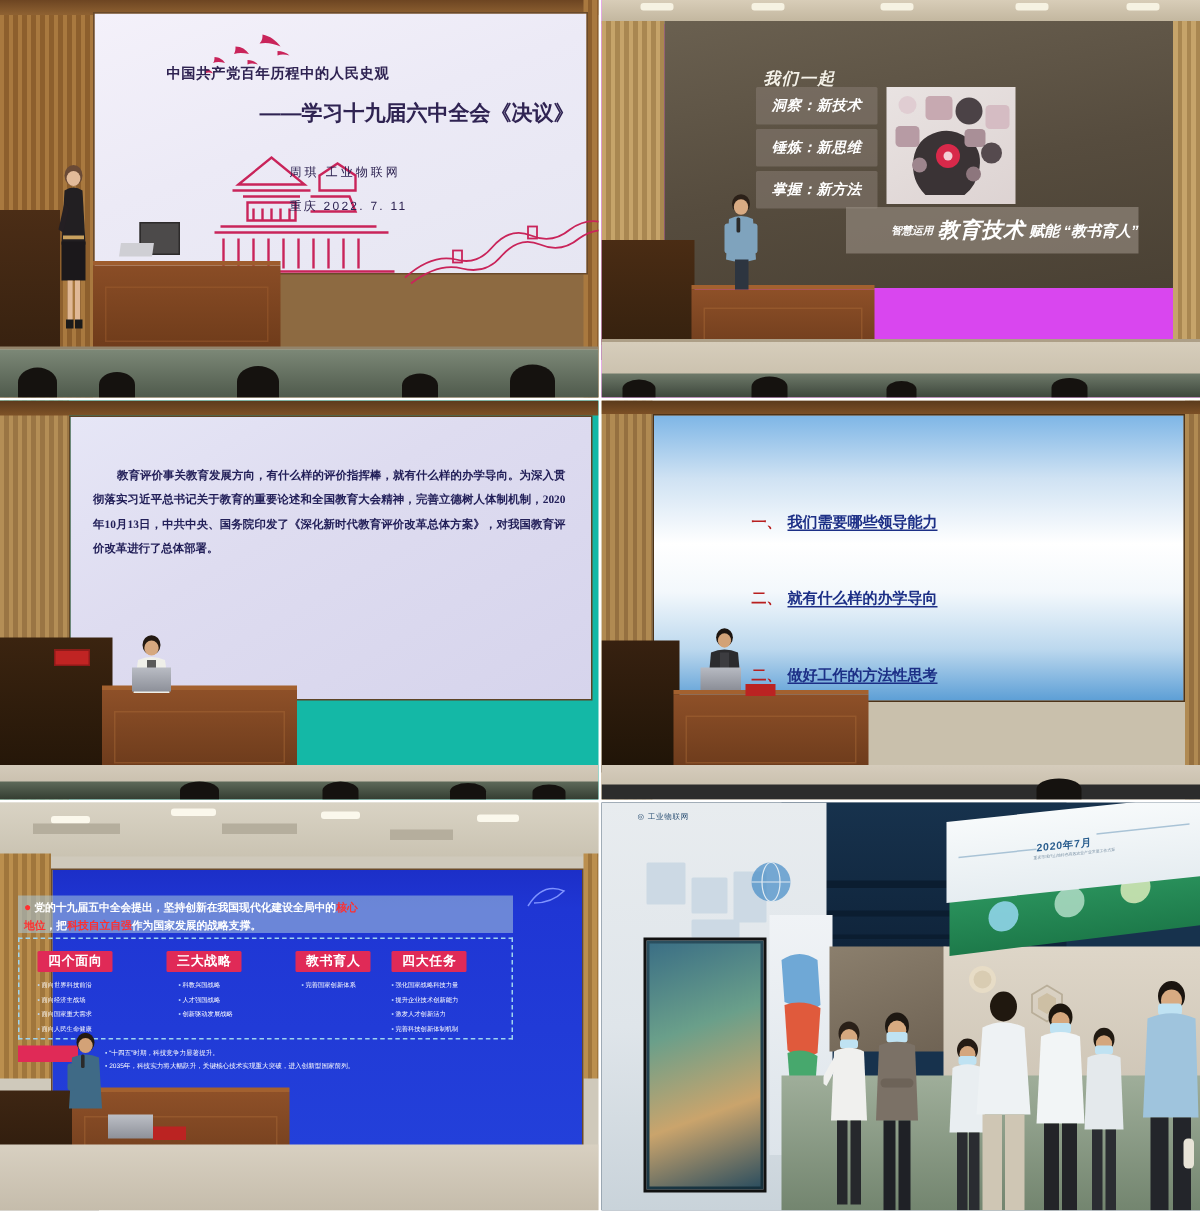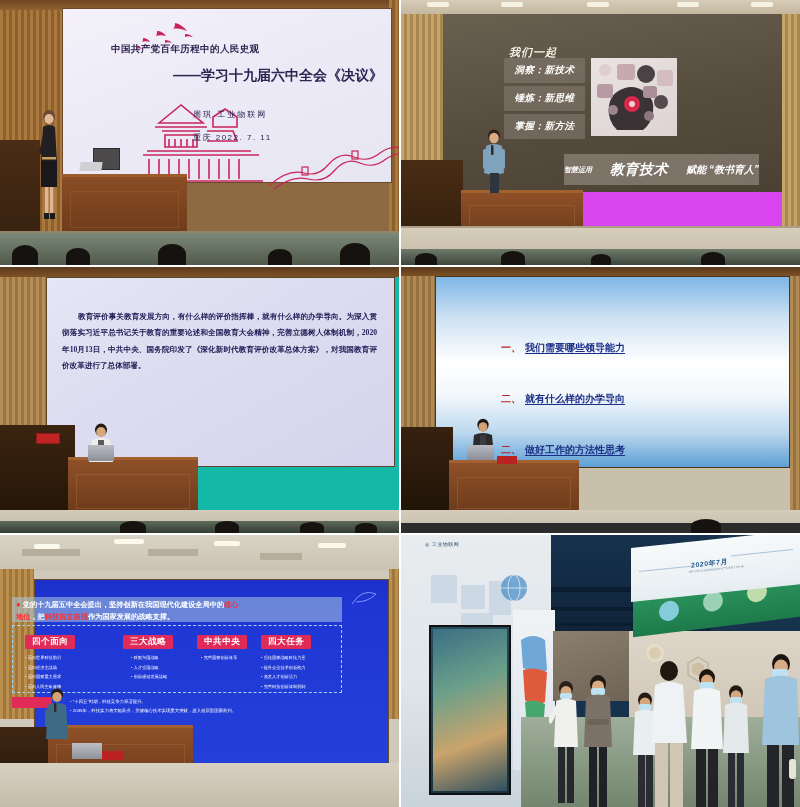--- a/index.html
+++ b/index.html
@@ -73,21 +73,21 @@
   .p2 .s2-title { position:absolute; left:66px; top:31px; color:#f4f1e8;
     font-size:11px; font-weight:bold; letter-spacing:1px; }
   .p2 .s2-box { position:absolute; left:103px; width:81px; height:25px;
     background: rgba(130,120,110,.62); border-radius:1px;
     display:flex; align-items:center; justify-content:center;
     color:#ffffff; font-size:9.5px; font-weight:bold; letter-spacing:.5px; }
   .p2 .s2-img { position:absolute; left:190px; top:58px; width:86px; height:78px;
     background: linear-gradient(150deg,#e9e3e2,#ddd3d2); overflow:hidden; }
   .p2 .s2-banner { position:absolute; left:163px; top:138px; width:195px; height:31px;
     background: rgba(148,138,128,.66);
-    display:flex; align-items:center; justify-content:space-between; gap:3px;margin-top:16px; }
+    display:flex; align-items:center; justify-content:flex-end; gap:3px; }
   .p2 .s2-b-sm { color:#fff; font-size:7px; font-weight:bold; }
   .p2 .s2-b-lg { color:#fff; font-size:14px; font-weight:bold; letter-spacing:.5px;}
   .p2 .s2-b-md { color:#fff; font-size:10px; font-weight:bold; }
   .p2 .desk { position:absolute; left:60px; top:190px; width:122px; height:50px;
     background: linear-gradient(180deg,#8e5028,#6b3a1b); border-top:3px solid #a3612f; }
   .p2 .desk-panel { position:absolute; left:8px; top:12px; right:8px; bottom:5px;
     border:1.5px solid #ab6b3670; }
   .p2 .podium { position:absolute; left:0; top:160px; width:62px; height:80px;
     background: linear-gradient(180deg,#4a2c14,#33200e); }
   .p2 .person { position:absolute; left:78px; top:127px; width:30px; height:68px; }
@@ -498,30 +498,30 @@
     <div class="s5-box">
       <div class="s5-col" style="left:12px;">
         <span class="s5-cap">四个面向</span>
         <div class="s5-items">
           <div class="s5-item">面向世界科技前沿</div>
           <div class="s5-item">面向经济主战场</div>
           <div class="s5-item">面向国家重大需求</div>
           <div class="s5-item">面向人民生命健康</div>
         </div>
       </div>
-      <div class="s5-col" style="left:110px;">
+      <div class="s5-col" style="left:98px;">
         <span class="s5-cap">三大战略</span>
         <div class="s5-items" style="margin-left:8px;">
           <div class="s5-item">科教兴国战略</div>
           <div class="s5-item">人才强国战略</div>
           <div class="s5-item">创新驱动发展战略</div>
         </div>
       </div>
       <div class="s5-col" style="left:184px;">
-        <span class="s5-cap">中共中央</span>
+        <span class="s5-cap">教书育人</span>
         <div class="s5-items" style="margin-left:4px;">
           <div class="s5-item">完善国家创新体系</div>
         </div>
       </div>
       <div class="s5-col" style="left:248px;">
         <span class="s5-cap">四大任务</span>
         <div class="s5-items">
           <div class="s5-item">强化国家战略科技力量</div>
           <div class="s5-item">提升企业技术创新能力</div>
           <div class="s5-item">激发人才创新活力</div>

